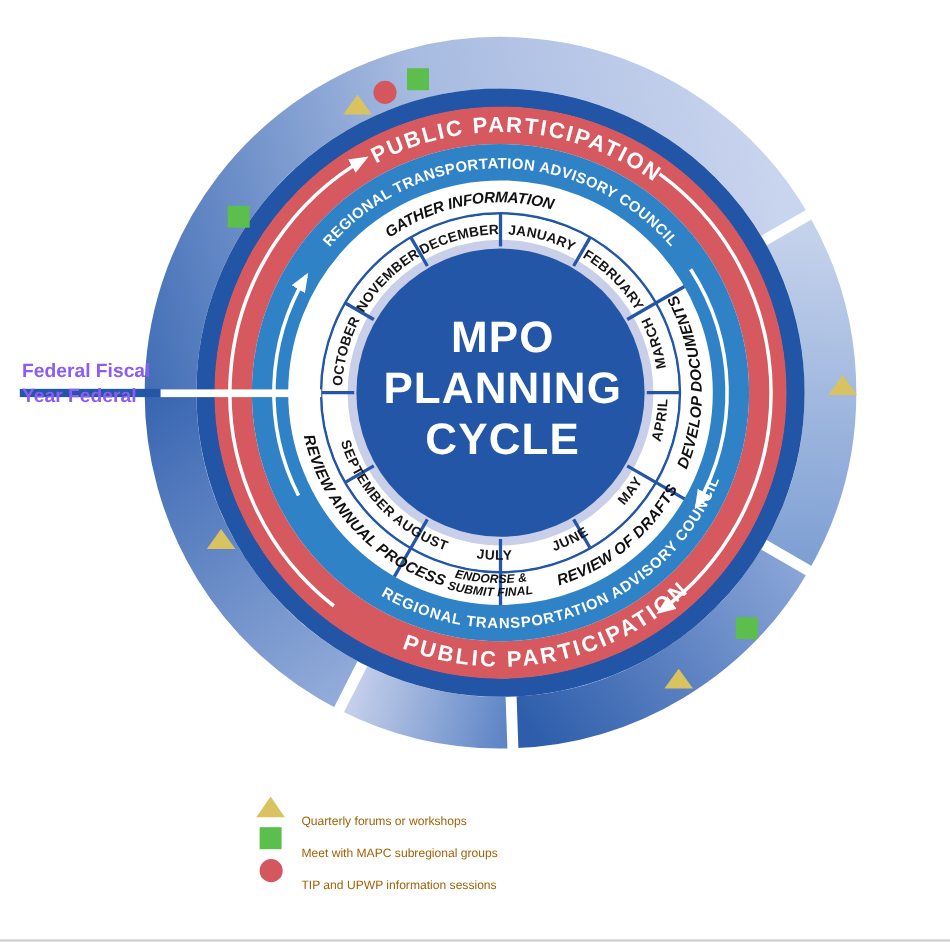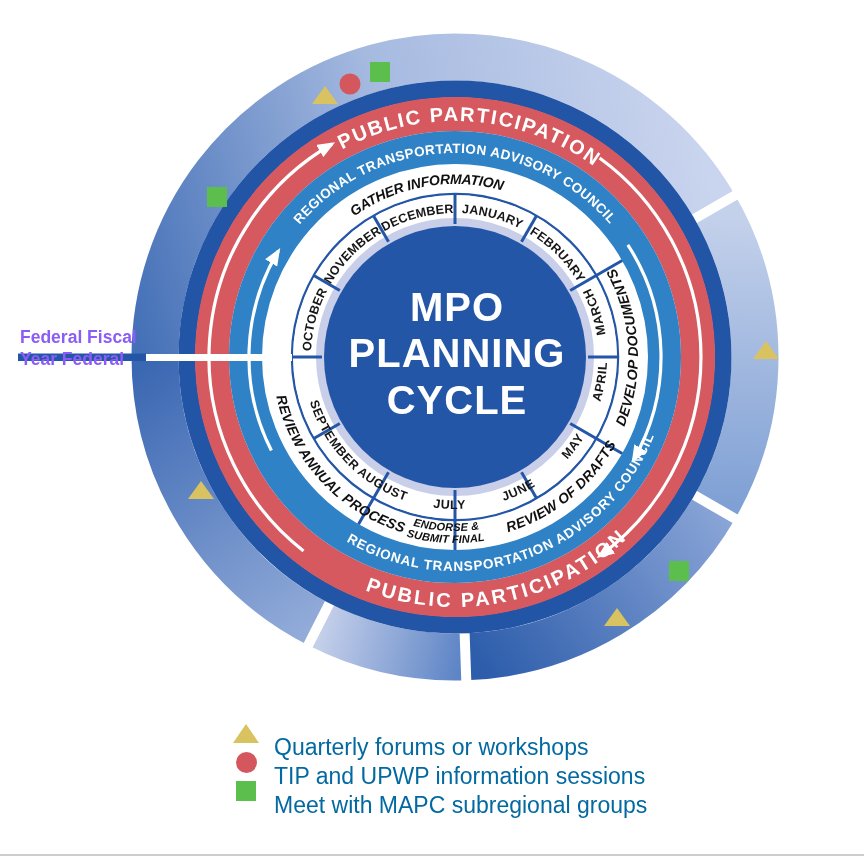--- a/index.html
+++ b/index.html
@@ -15,21 +15,21 @@
   .center-txt{font-size:40px;font-weight:bold;fill:#ffffff;letter-spacing:1px;}
   .fiscal-label{position:absolute;left:20px;top:306px;width:150px;
        font-size:17.5px;line-height:22px;font-weight:bold;color:#8b5cf6;margin-top:20px;}
   .legend{position:absolute;left:232px;top:722px;display:flex;flex-direction:column;gap:7px;}
   .legend-row{display:flex;align-items:center;gap:14px;height:22px;}
   .legend-swatch{width:28px;display:flex;justify-content:center;align-items:center;flex:0 0 28px;}
   .sw-triangle{width:0;height:0;border-left:13px solid transparent;
        border-right:13px solid transparent;border-bottom:19px solid #D9C360;}
   .sw-square{width:20px;height:20px;background:#5CBE4D;}
   .sw-circle{width:21px;height:21px;border-radius:50%;background:#D4575E;}
-  .legend-label{font-size:23px;color:#0369a1;margin-top:28px;}
+  .legend-label{font-size:11px;color:#a16207;margin-top:28px;}
   .bottom-divider{position:absolute;left:0;top:854px;width:864px;height:2px;background:#cdcdcd;}
 </style>
 </head>
 <body>
 
 <div class="stage">
 
   <svg width="864" height="862" viewBox="0 0 864 862">
     <defs>
       <linearGradient id="gTop" gradientUnits="userSpaceOnUse" x1="140" y1="357" x2="715" y2="200">
@@ -200,26 +200,26 @@
 
   <div class="legend">
     <div class="legend-row">
       <span class="legend-swatch">
           <span class="sw-triangle"></span>
         </span>
       <span class="legend-label">Quarterly forums or workshops</span>
     </div>
     <div class="legend-row">
       <span class="legend-swatch">
+          <span class="sw-square"></span>
+        </span>
+      <span class="legend-label">Meet with MAPC subregional groups</span>
+    </div>
+    <div class="legend-row">
+      <span class="legend-swatch">
           <span class="sw-circle"></span>
         </span>
       <span class="legend-label">TIP and UPWP information sessions</span>
     </div>
-    <div class="legend-row">
-      <span class="legend-swatch">
-          <span class="sw-square"></span>
-        </span>
-      <span class="legend-label">Meet with MAPC subregional groups</span>
-    </div>
   </div>
 
   <div class="bottom-divider"></div>
 </div>
 
 </body></html>

